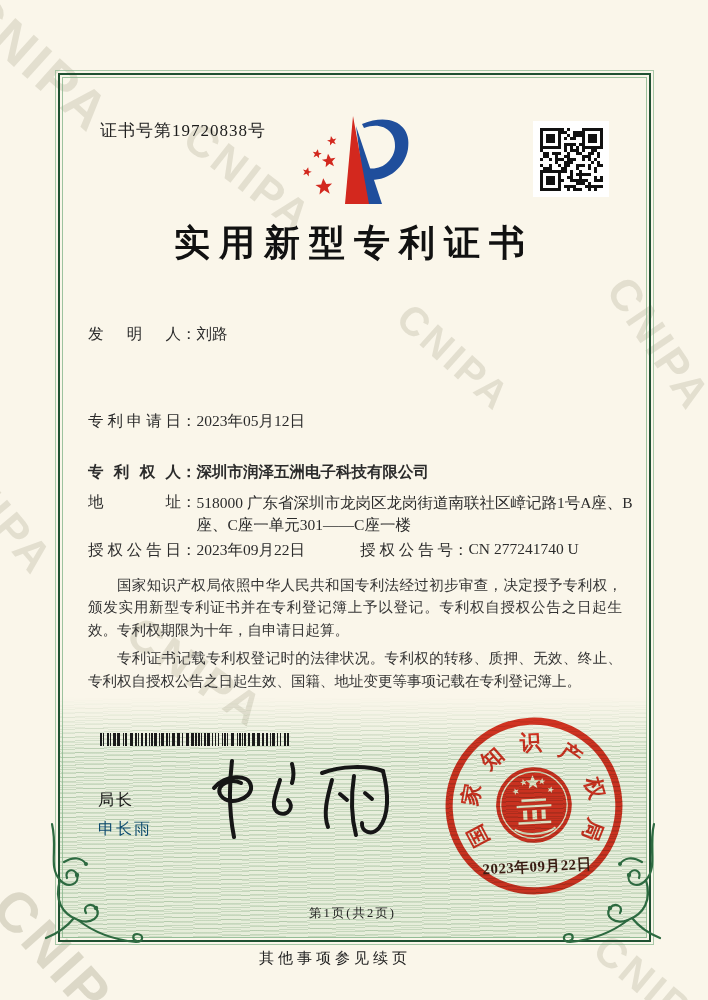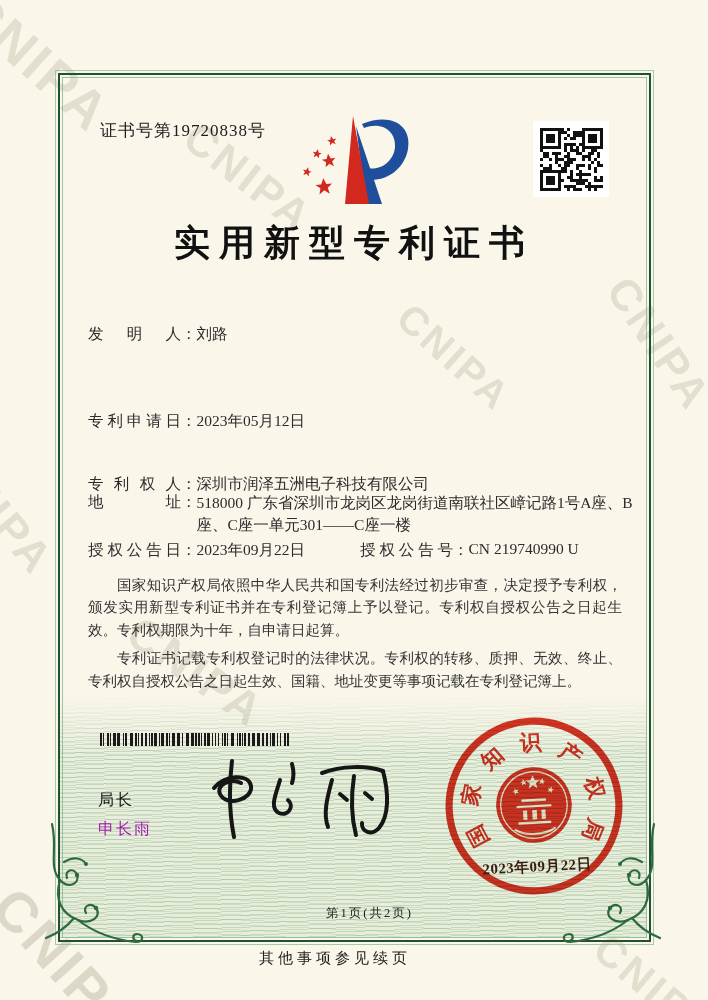--- a/index.html
+++ b/index.html
@@ -35,26 +35,26 @@
   .val-wrap{white-space:normal;width:447px;line-height:22px;}
   .grant2{position:absolute;left:272px;top:0;white-space:nowrap;}
   
   .paras{position:absolute;left:88px;top:574px;width:534px;font-size:14.5px;line-height:22.4px;color:#333;z-index:6;text-align:justify;}
   .paras p{margin:0 0 6px 0;text-indent:2em;}
   
   .barcode{position:absolute;left:100px;top:733px;width:192px;height:13px;z-index:6;}
   .sig-title{position:absolute;left:98px;top:790px;font-family:"Liberation Sans","DejaVu Sans",sans-serif;
              font-size:16px;letter-spacing:2px;color:#111;z-index:6;text-align:center;}
   .sig-name{position:absolute;left:98px;top:819px;font-family:Liberation Serif, serif;
-            font-size:16px;letter-spacing:2px;color:#a21caf;z-index:6;}
+            font-size:16px;letter-spacing:2px;color:#0c4a6e;z-index:6;}
   .signature{position:absolute;left:196px;top:750px;z-index:6;}
   .seal{position:absolute;left:444px;top:716px;width:180px;height:180px;z-index:8;
         transform:rotate(-3deg);mix-blend-mode:multiply;opacity:.95;}
   .page-num{position:absolute;left:58px;top:905px;width:589px;text-align:center;font-size:12.5px;
-            letter-spacing:2px;color:#222;z-index:6;margin-left:17px;}
+            letter-spacing:2px;color:#222;z-index:6;}
   .note{position:absolute;left:0;top:949px;width:670px;text-align:center;font-size:15px;
         letter-spacing:4px;color:#222;z-index:6;}
   .ornament{position:absolute;z-index:5;pointer-events:none;}
 </style>
 </head>
 <body>
 
 <div class="page">
 
   <div class="band"></div>
@@ -355,30 +355,30 @@
   </div>
 
   <div class="title">实用新型专利证书</div>
 
   <div class="row" style="top:324px;">
     <span class="lab">发明人</span><span class="sep">：</span><span class="val">刘路</span>
   </div>
   <div class="row" style="top:411px;">
     <span class="lab">专利申请日</span><span class="sep">：</span><span class="val">2023年05月12日</span>
   </div>
-  <div class="row" style="top:474px;">
+  <div class="row" style="top:462px;font-weight:bold;">
     <span class="lab">专利权人</span><span class="sep">：</span><span class="val">深圳市润泽五洲电子科技有限公司</span>
   </div>
   <div class="row" style="top:492px;">
     <span class="lab">地址</span><span class="sep">：</span><span class="val val-wrap">518000 广东省深圳市龙岗区龙岗街道南联社区嶂记路1号A座、B座、C座一单元301——C座一楼</span>
   </div>
   <div class="row" style="top:540px;">
     <span class="lab">授权公告日</span><span class="sep">：</span><span class="val">2023年09月22日</span>
     <span class="grant2">
-      <span class="lab">授权公告号</span><span class="sep">：</span><span class="val">CN 219740990 U</span>
+      <span class="lab">授权公告号</span><span class="sep">：</span><span class="val">CN 277241740 U</span>
     </span>
   </div>
 
   <div class="paras">
     <p>国家知识产权局依照中华人民共和国专利法经过初步审查，决定授予专利权，颁发实用新型专利证书并在专利登记簿上予以登记。专利权自授权公告之日起生效。专利权期限为十年，自申请日起算。</p>
     <p>专利证书记载专利权登记时的法律状况。专利权的转移、质押、无效、终止、专利权自授权公告之日起生效、国籍、地址变更等事项记载在专利登记簿上。</p>
   </div>
 
   <svg id="barcode" class="barcode" viewBox="0 0 192 13" preserveAspectRatio="none">
       <g fill="#1b1b1b">

